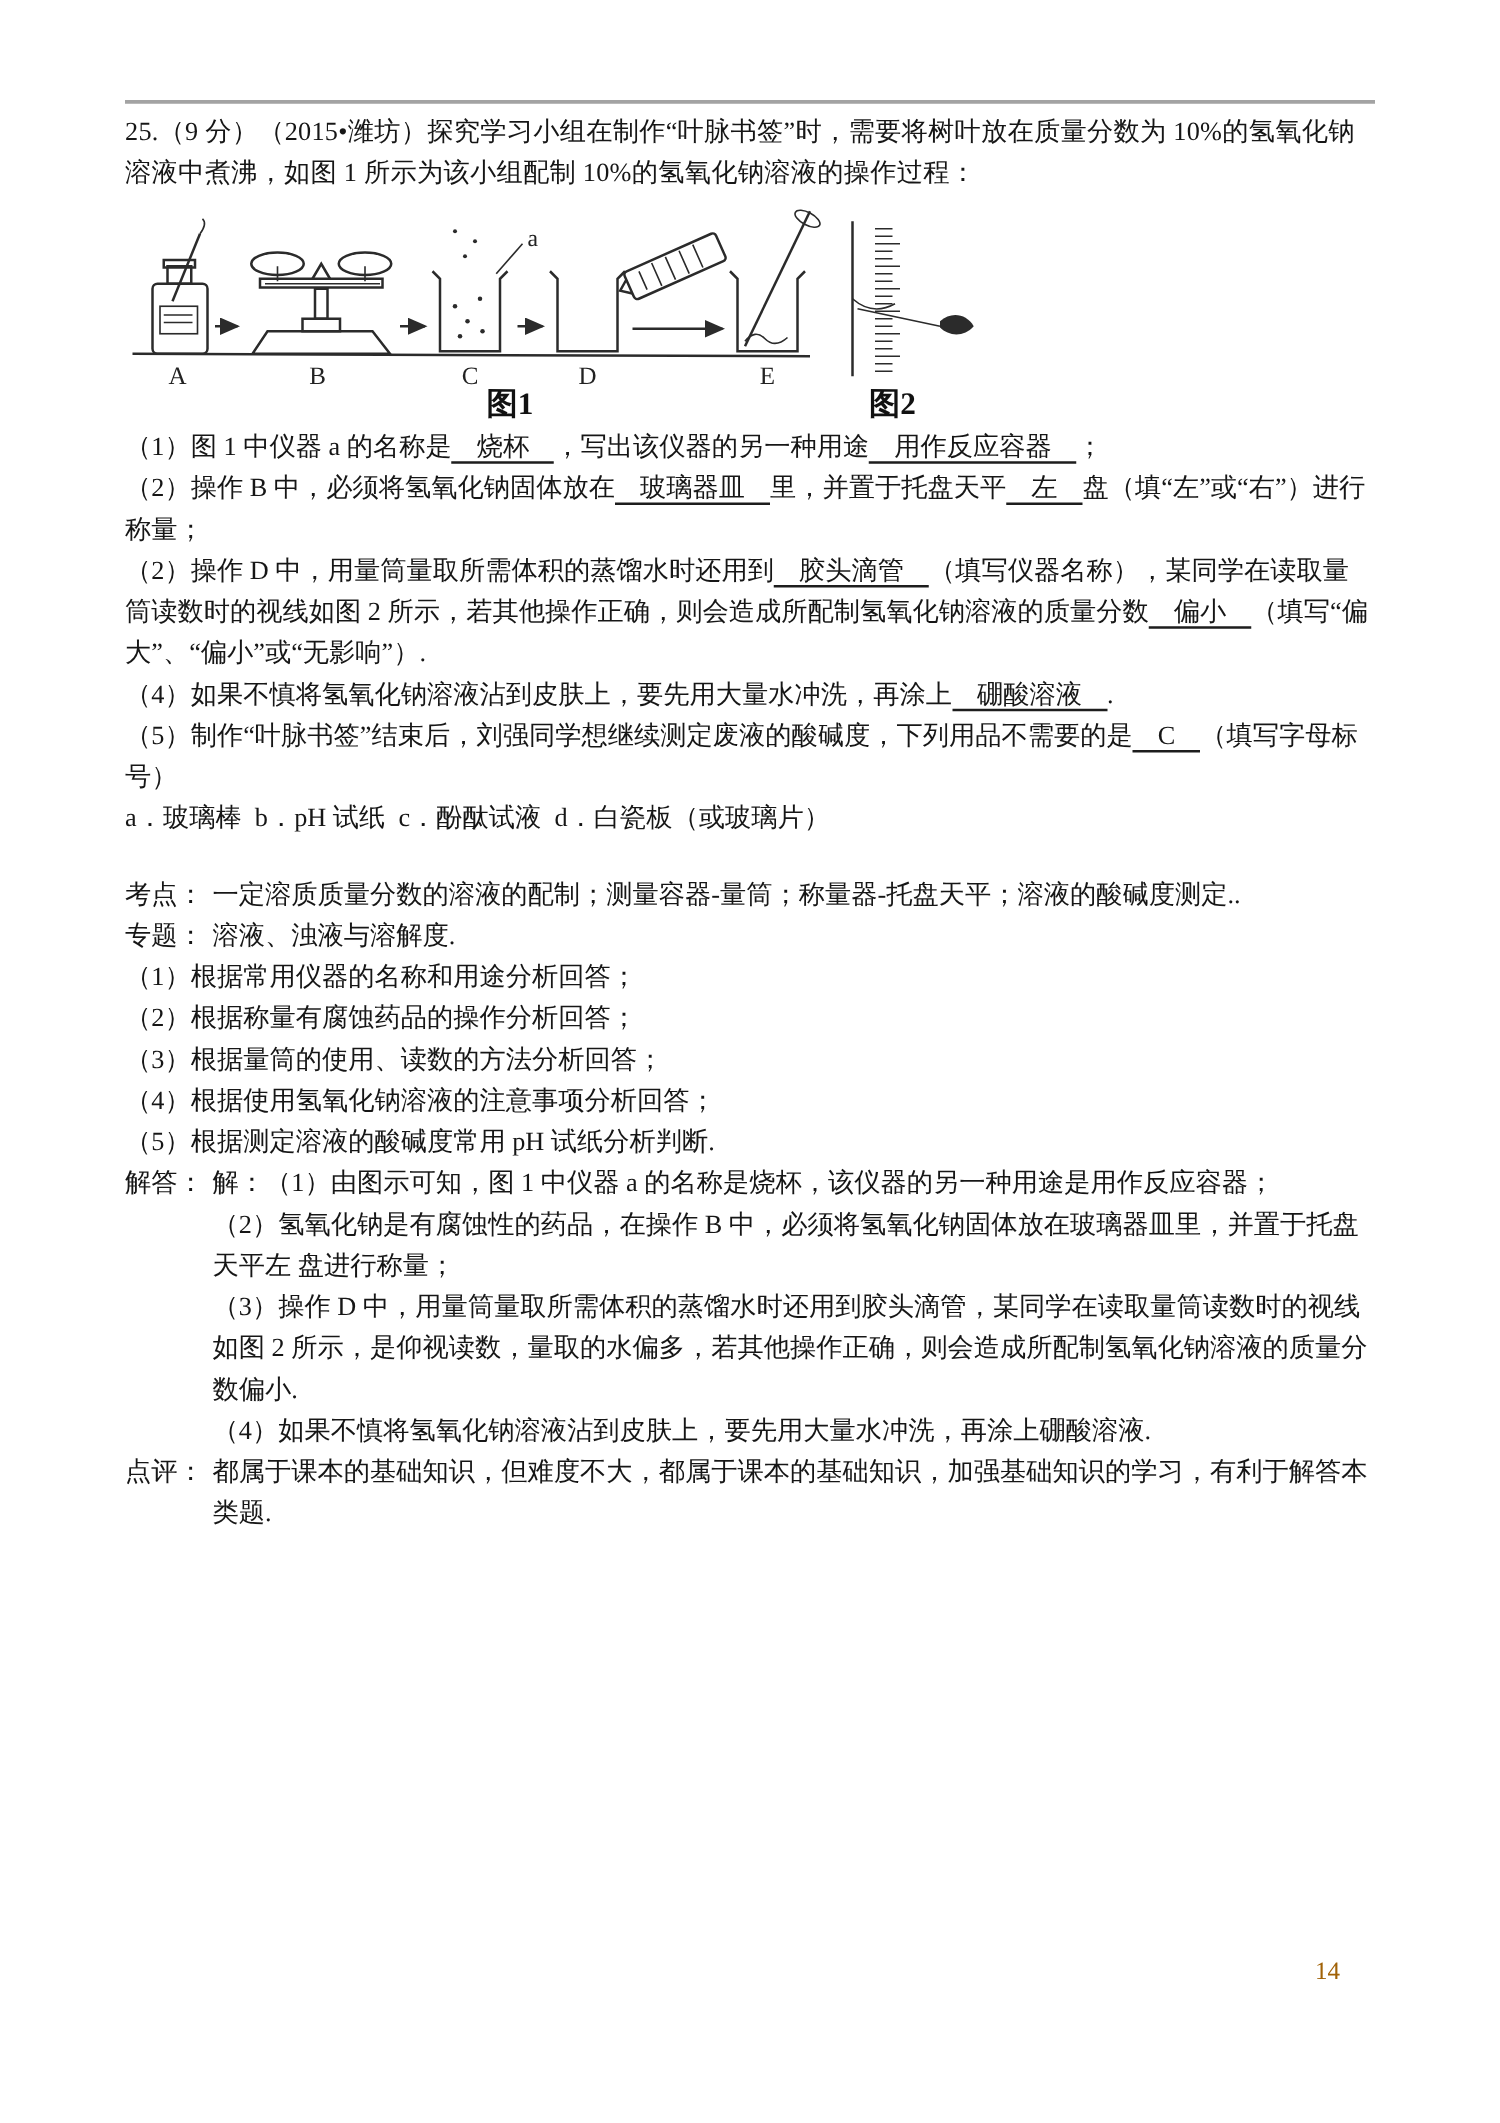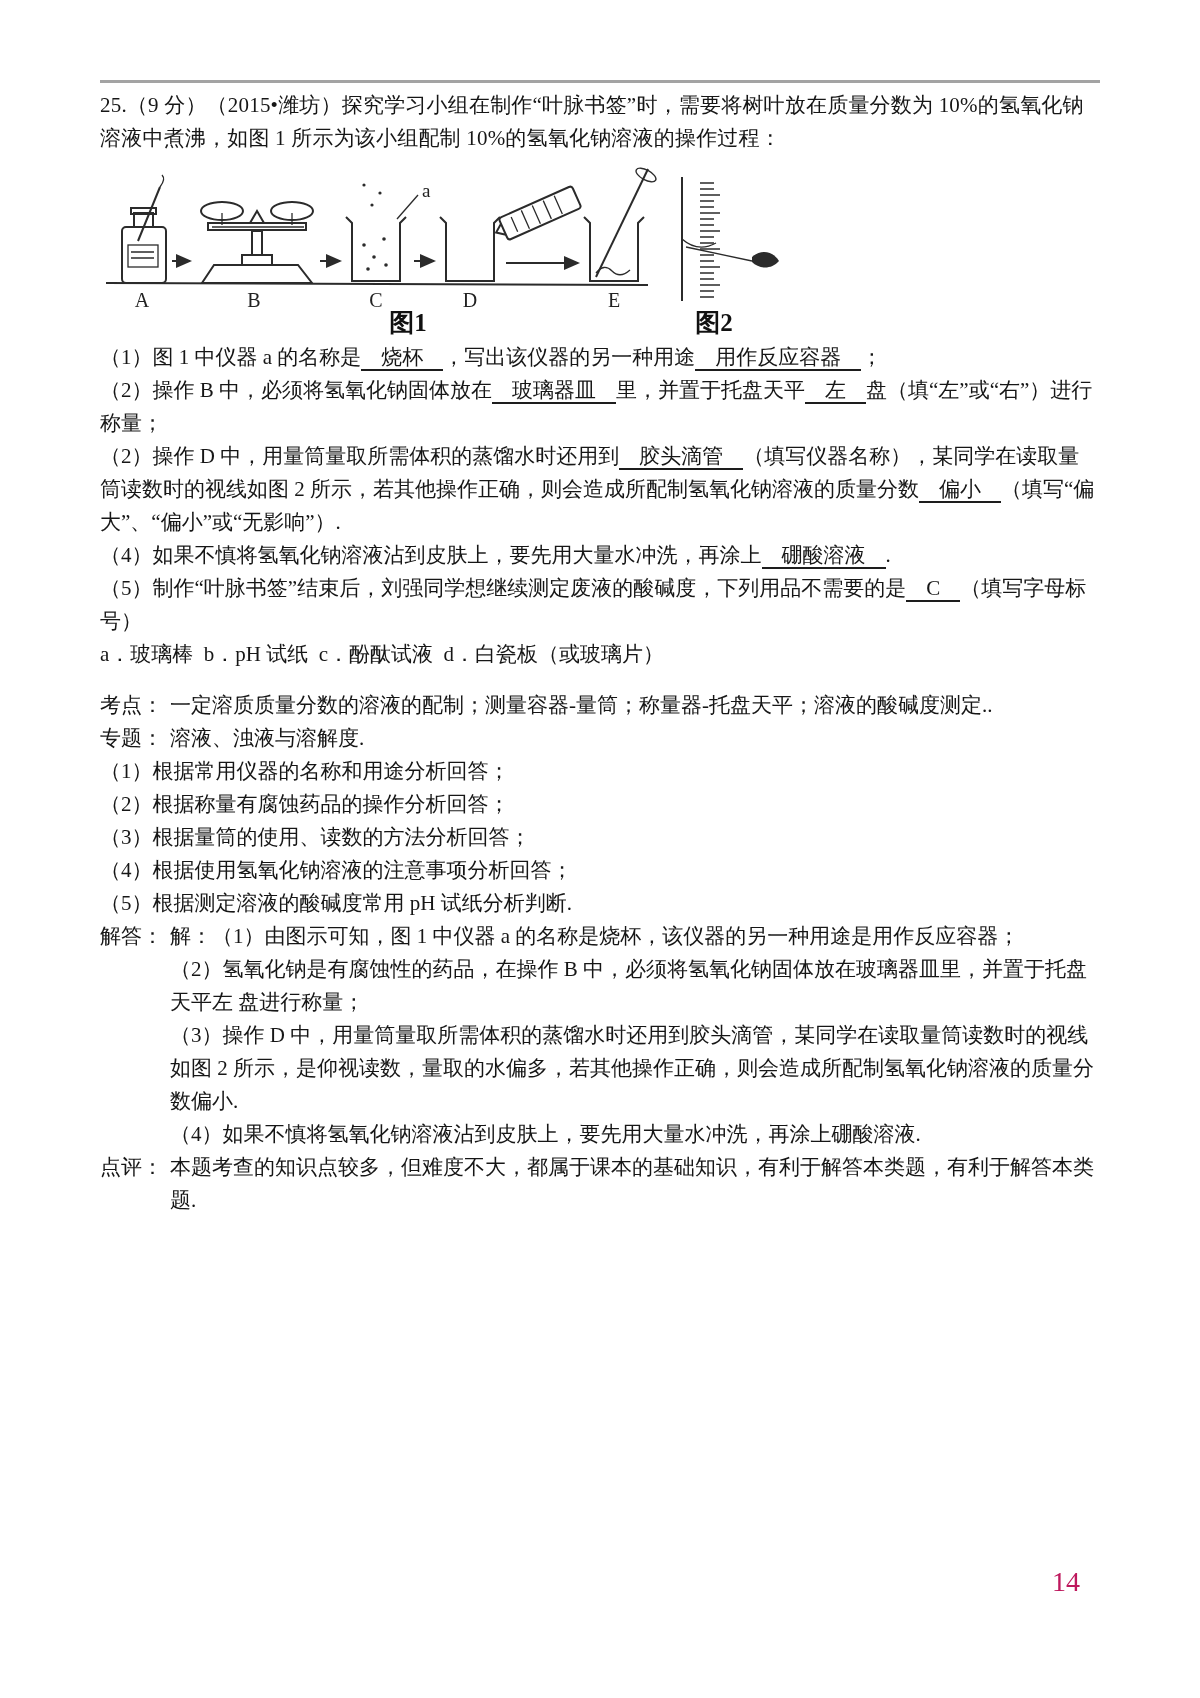--- a/index.html
+++ b/index.html
@@ -17,25 +17,25 @@
   .blank{
     border-bottom:2px solid #1d1d1d;
     padding:0 20px;
   }
   .figure{position:relative;height:176px;margin:6px 0 4px 0}
   .figure svg{display:block}
   .fig-label{font-size:20px;fill:#222;font-family:"Liberation Serif","DejaVu Serif",serif}
   .fig-caption{font-size:25px;font-weight:bold;fill:#111;font-family:"Liberation Serif","DejaVu Serif",serif}
   .fig-pointer{font-size:19px;fill:#222;font-family:"Liberation Serif","DejaVu Serif",serif}
   .options{white-space:pre-wrap}
-  .sections{margin-top:18px}
+  .sections{margin-top:28px}
   .section{display:flex}
   .section .label{flex:none;width:70px;font-size:21px;line-height:33px}
   .section .body{flex:1 1 auto}
-  .pagenum{position:absolute;left:1052px;top:1566px;font-size:28px;color:#be185d}
+  .pagenum{position:absolute;left:1052px;top:1566px;font-size:20px;color:#a16207}
   .sketch{stroke:#2b2b2b;fill:none;stroke-width:2}
   .sketch-thin{stroke:#2b2b2b;fill:none;stroke-width:1.3}
   .sketch-fill{fill:#2b2b2b;stroke:none}
 </style>
 </head>
 <body>
 
 <div class="content">
 
   <p class="q-intro">25.（9 分）（2015•潍坊）探究学习小组在制作“叶脉书签”时，需要将树叶放在质量分数为 10%的氢氧化钠溶液中煮沸，如图 1 所示为该小组配制 10%的氢氧化钠溶液的操作过程：</p>
@@ -172,20 +172,20 @@
         <p>解：（1）由图示可知，图 1 中仪器 a 的名称是烧杯，该仪器的另一种用途是用作反应容器；</p>
         <p>（2）氢氧化钠是有腐蚀性的药品，在操作 B 中，必须将氢氧化钠固体放在玻璃器皿里，并置于托盘天平左 盘进行称量；</p>
         <p>（3）操作 D 中，用量筒量取所需体积的蒸馏水时还用到胶头滴管，某同学在读取量筒读数时的视线如图 2 所示，是仰视读数，量取的水偏多，若其他操作正确，则会造成所配制氢氧化钠溶液的质量分数偏小.</p>
         <p>（4）如果不慎将氢氧化钠溶液沾到皮肤上，要先用大量水冲洗，再涂上硼酸溶液.</p>
       </div>
     </div>
 
     <div class="section">
       <div class="label">点评：</div>
       <div class="body">
-        <p>本题考查的知识点较多，但难度不大，都属于课本的基础知识，有利于解答本类题，有利于解答本类题.</p>
+        <p>都属于课本的基础知识，但难度不大，都属于课本的基础知识，加强基础知识的学习，有利于解答本类题.</p>
       </div>
     </div>
 
   </div>
 </div>
 
 <div class="pagenum">14</div>
 
 </body></html>

